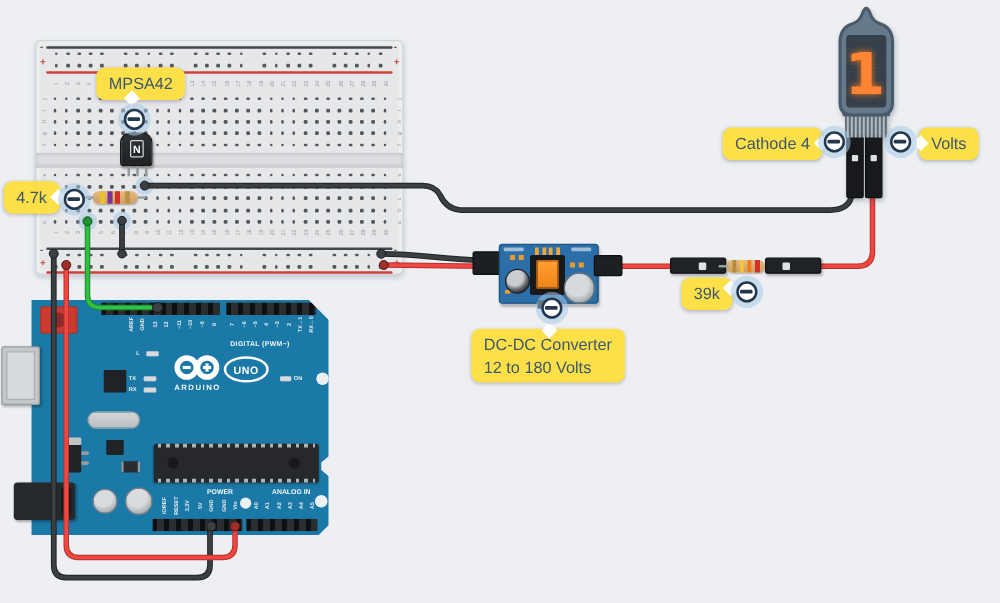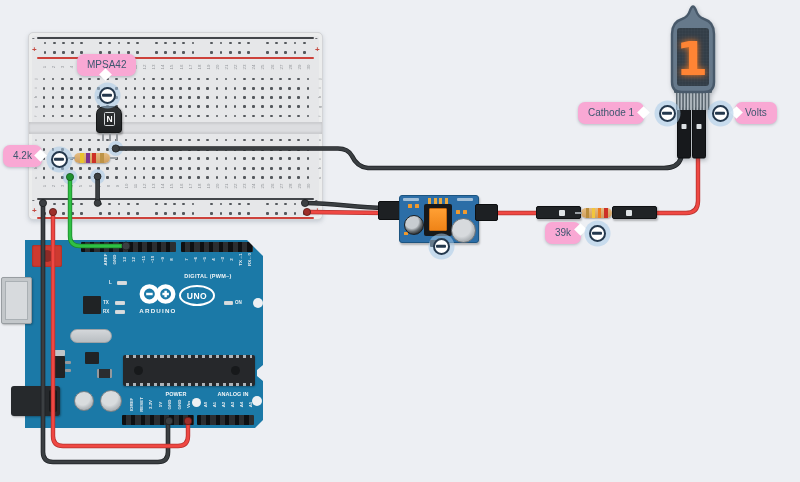--- a/index.html
+++ b/index.html
@@ -75,22 +75,22 @@
   .tleg{position:absolute;top:26px;width:2.6px;height:8px;background:#95999d;}
 
   
   .nixie{position:absolute;left:655px;top:3px;z-index:4;filter:drop-shadow(1px 2px 2px rgba(40,50,60,.3));}
 
   
   .mk{position:absolute;width:17px;height:17px;background:#fff;border:2.6px solid #24384d;border-radius:50%;
     box-sizing:border-box;box-shadow:0 0 0 4.5px rgba(168,202,232,.55);z-index:6;}
   .mk::after{content:"";position:absolute;left:1.8px;right:1.8px;top:50%;transform:translateY(-50%);
     height:2.6px;background:#24384d;border-radius:1px;}
-  .callout{position:absolute;background:#f9a8d4;border-radius:7px;padding:4px 10px;
-    font-size:10px;line-height:1.35;color:#3d576f;box-shadow:0 1px 3px rgba(60,70,90,.3);
+  .callout{position:absolute;background:#fde047;border-radius:7px;padding:4px 10px;
+    font-size:13px;line-height:1.35;color:#3d576f;box-shadow:0 1px 3px rgba(60,70,90,.3);
     z-index:5;white-space:nowrap;}
   .callout::before{content:"";position:absolute;width:9px;height:9px;background:#fff;transform:rotate(45deg);}
   .co-r::before{right:-3.5px;top:50%;margin-top:-4.5px;}
   .co-l::before{left:-3.5px;top:50%;margin-top:-4.5px;}
   .co-b::before{bottom:-3.5px;}
   .co-t::before{top:-3.5px;}
   #co-mpsa42::before{left:24px;}
   #co-dcdc::before{left:58px;}
   #co-24k::before{top:34%;}
 
@@ -815,18 +815,22 @@
   </svg>
 
   <div class="mk" style="left:98.5px;top:86.5px"></div>
   <div class="mk" style="left:50.5px;top:150.5px"></div>
   <div class="mk" style="left:432.5px;top:237.5px"></div>
   <div class="mk" style="left:588.5px;top:224.5px"></div>
   <div class="mk" style="left:658.5px;top:104.5px"></div>
   <div class="mk" style="left:711.5px;top:104.5px"></div>
 
   <div class="callout co-b" id="co-mpsa42" style="left:77px;top:54px">MPSA42</div>
-  <div class="callout co-r" style="left:3px;top:145px">4.2k</div>
-  <div class="callout co-r" style="left:578px;top:102px">Cathode 1</div>
+  <div class="callout co-r" style="left:3px;top:145px">4.7k</div>
+  <div class="callout co-r" style="left:578px;top:102px">Cathode 4</div>
   <div class="callout co-l" style="left:735px;top:102px">Volts</div>
   <div class="callout co-r" id="co-24k" style="left:545px;top:222px">39k</div>
+  <div class="callout co-t" id="co-dcdc" style="left:377px;top:263px">
+    <div>DC-DC Converter</div>
+    <div>12 to 180 Volts</div>
+  </div>
 
 </div>
 
 </body></html>

